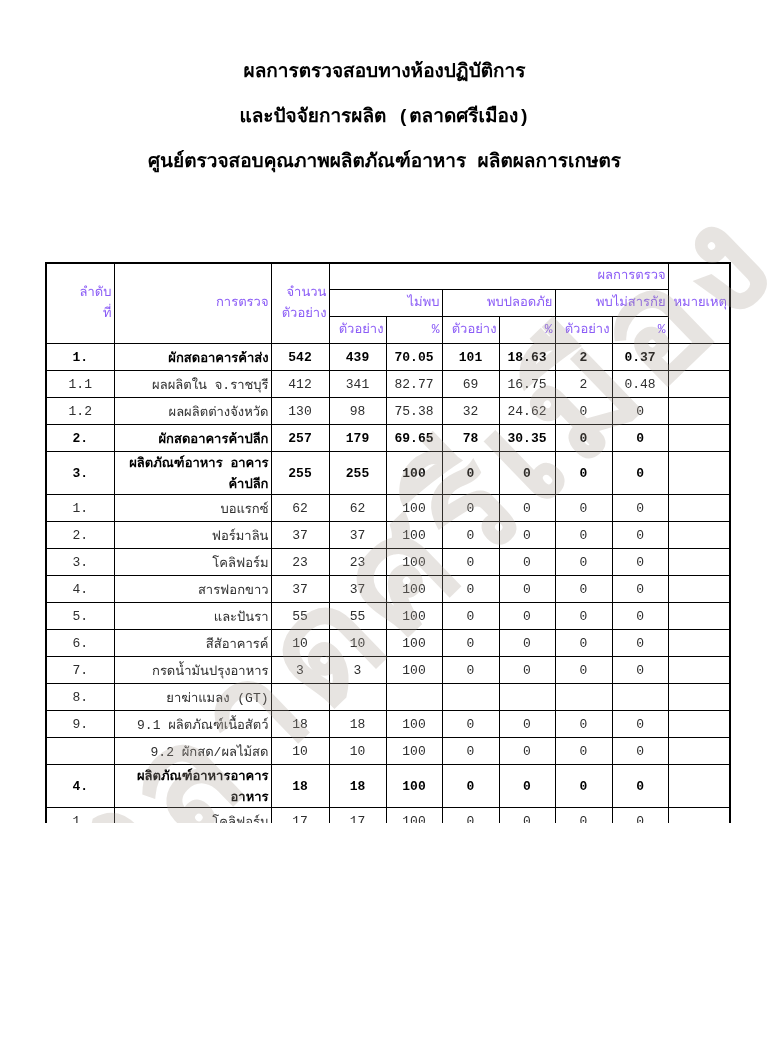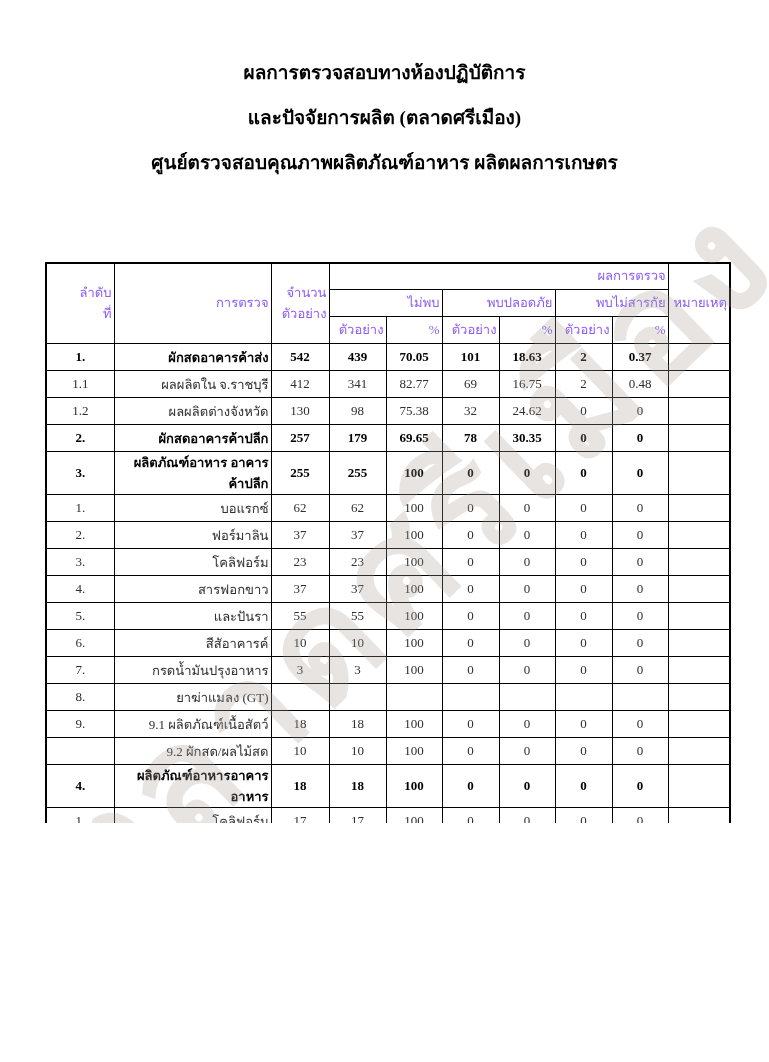--- a/index.html
+++ b/index.html
@@ -6,21 +6,21 @@
     margin: 0;
     padding: 0;
     background: #ffffff;
   }
   .page {
     position: relative;
     width: 769px;
     height: 823px;
     background: #ffffff;
     overflow: hidden;
-    font-family: Liberation Serif, serif;
+    font-family: Liberation Mono, monospace;
     color: #000;
   }
   
   .title-block {
     position: absolute;
     top: 50px;
     left: 0;
     width: 100%;
     text-align: center;
     z-index: 1;

